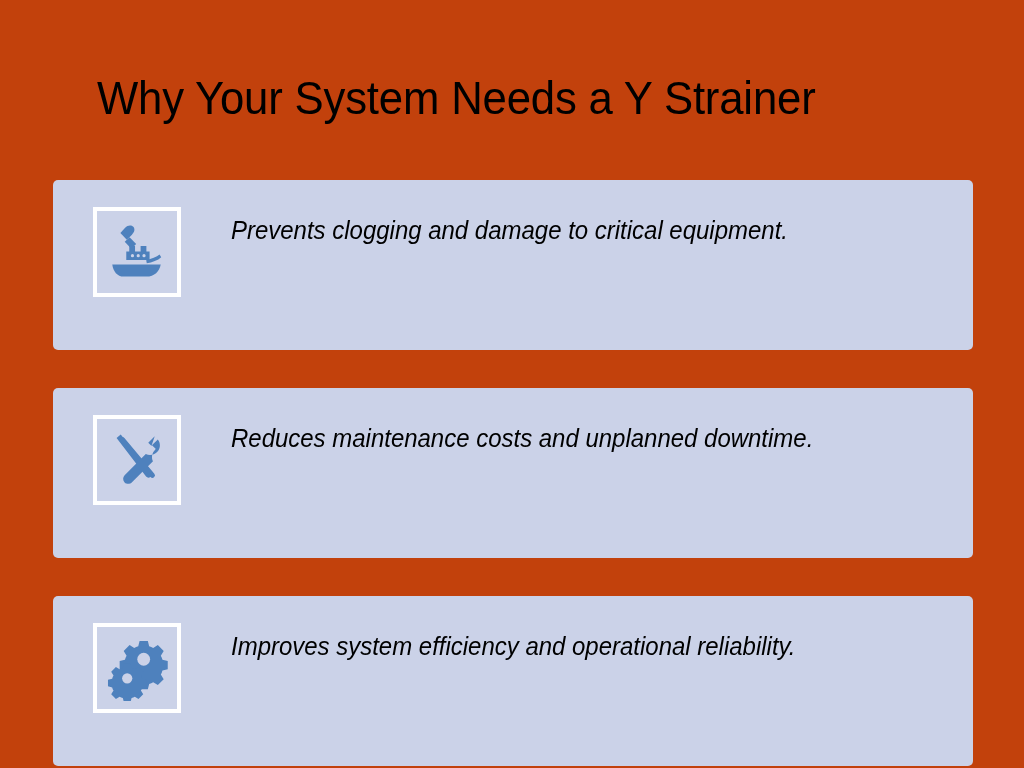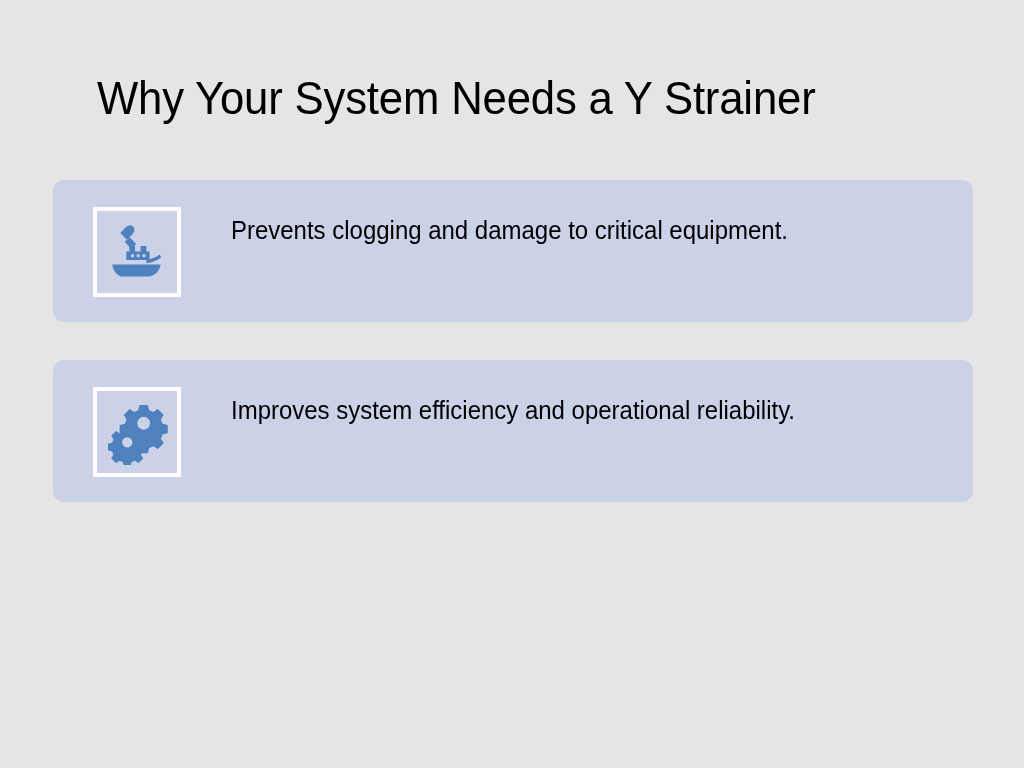--- a/index.html
+++ b/index.html
@@ -12,21 +12,21 @@
     height: 768px;
     background: #FFFFFF;
     font-family: "Liberation Sans", sans-serif;
     overflow: hidden;
     position: relative;
   }
 
   .slide {
     position: absolute;
     inset: 0;
-    background: #e5e5e5;
+    background: #c2410c;
   }
 
   
   .slide-title {
     position: absolute;
     left: 97px;
     top: 62px;
     width: 840px;
     height: 72px;
     line-height: 72px;
@@ -45,24 +45,25 @@
     position: absolute;
     left: 53px;
     top: 180px;
     width: 920px;
   }
 
   .card {
     position: relative;
     box-sizing: border-box;
     width: 920px;
-    height: 142px;
+    height: 170px;
     background: #CBD2E8;
-    border-radius: 11px;
+    border-radius: 5px;
     margin-bottom: 38px;
+    font-style: italic;
   }
   .card:last-child { margin-bottom: 12px; }
 
   
   .icon-frame {
     position: absolute;
     left: 40px;
     top: 27px;
     width: 88px;
     height: 90px;
@@ -118,20 +119,48 @@
               <path d="M55.5 37.0c-3.2 3.0-8.8 5.0-14.0 6.0l-0.6-3.1c5.0-1.0 10.2-2.9 13.0-5.4l1.6 2.5z"></path>
 
               <path d="M8.0 44.0h47.0c-1.2 6.6-6.0 11.8-14.0 11.8H19.0C12.8 55.8 8.9 50.6 8.0 44.0z"></path>
             </g>
           </svg>
         </span>
       </div>
       <div class="card-text">Prevents clogging and damage to critical equipment.</div>
     </div>
 
+    <div class="card">
+      <div class="icon-frame">
+        <span>
+          <svg width="66" height="66" viewBox="0 0 64 64" aria-hidden="true">
+            <g fill="#4E81BD">
+
+              <path d="M12.2 10.6l4.0-3.3 30.0 36.2c1.1 1.3 1.0 3.2-0.3 4.3l-0.9 0.7c-1.3 1.1-3.2 0.9-4.2-0.4L12.2 10.6z" transform="rotate(0 32 32)"></path>
+
+              <circle cx="14.3" cy="9.0" r="0.0"></circle>
+
+              <path d="M49.2 9.0l-6.3 6.3 3.0 3.0 6.3-6.3c2.9 3.6 2.7 8.9-0.7 12.3-3.0 3.0-7.4 3.6-11.0 1.9L20.0 46.8c-1.9 1.9-1.9 5.0 0 6.9 1.9 1.9 5.0 1.9 6.9 0l20.6-20.5c-1.7-3.6-1.1-8.0 1.9-11.0 0.3-0.3 0.6-0.6 0.9-0.8l-4.0-4.0z"></path>
+
+              <path d="M46.0 6.5c4.9-1.5 10.3-0.3 14.0 3.4l-6.8 6.8-6.0-6.0 -1.2-4.2z" opacity="0"></path>
+
+              <circle cx="13.6" cy="48.6" r="1.5" fill="#CBD2E8"></circle>
+
+              <path d="M19.2 8.4l-6.6 5.6 29.0 33.4 6.4-5.6L19.2 8.4z" opacity="0"></path>
+            </g>
+            <g fill="#4E81BD">
+
+              <rect x="30.2" y="5.0" width="4.8" height="50.0" rx="2.4" transform="rotate(-40 32 30)"></rect>
+              <circle cx="13.2" cy="49.0" r="1.4" fill="#CBD2E8"></circle>
+            </g>
+          </svg>
+        </span>
+      </div>
+      <div class="card-text">Reduces maintenance costs and unplanned downtime.</div>
+    </div>
 
     <div class="card">
       <div class="icon-frame">
         <span>
           <svg width="66" height="66" viewBox="0 0 64 64" aria-hidden="true">
             <g fill="#4E81BD">
 
               <g transform="translate(38.5,23.5)">
                 <path d="M-4.0,-17.6 h8.0 l1.3,5.1 a13,13 0 0 1 3.9,1.6 l4.5,-2.8 5.7,5.7 -2.8,4.5 a13,13 0 0 1 1.6,3.9 l5.1,1.3 v8.0 l-5.1,1.3 a13,13 0 0 1 -1.6,3.9 l2.8,4.5 -5.7,5.7 -4.5,-2.8 a13,13 0 0 1 -3.9,1.6 l-1.3,5.1 h-8.0 l-1.3,-5.1 a13,13 0 0 1 -3.9,-1.6 l-4.5,2.8 -5.7,-5.7 2.8,-4.5 a13,13 0 0 1 -1.6,-3.9 l-5.1,-1.3 v-8.0 l5.1,-1.3 a13,13 0 0 1 1.6,-3.9 l-2.8,-4.5 5.7,-5.7 4.5,2.8 a13,13 0 0 1 3.9,-1.6 z"></path>
                 <circle cx="0" cy="0" r="6.2" fill="#CBD2E8"></circle>

